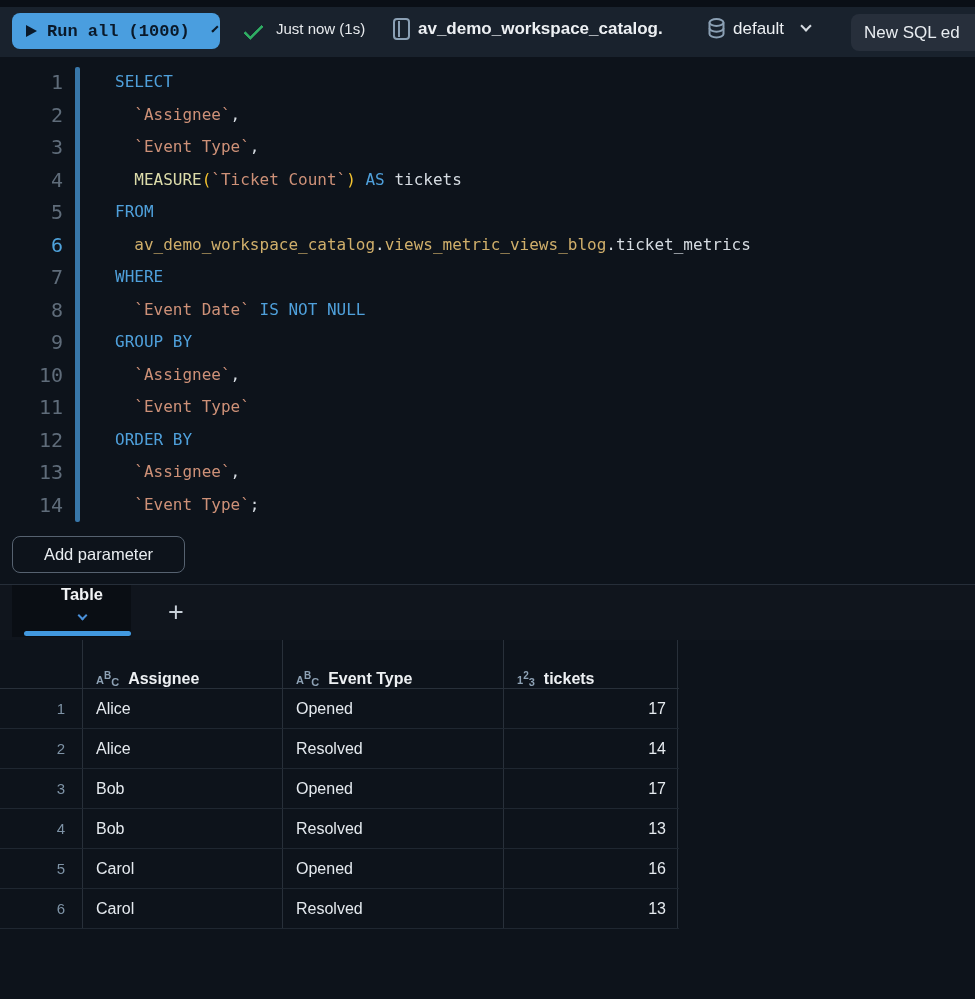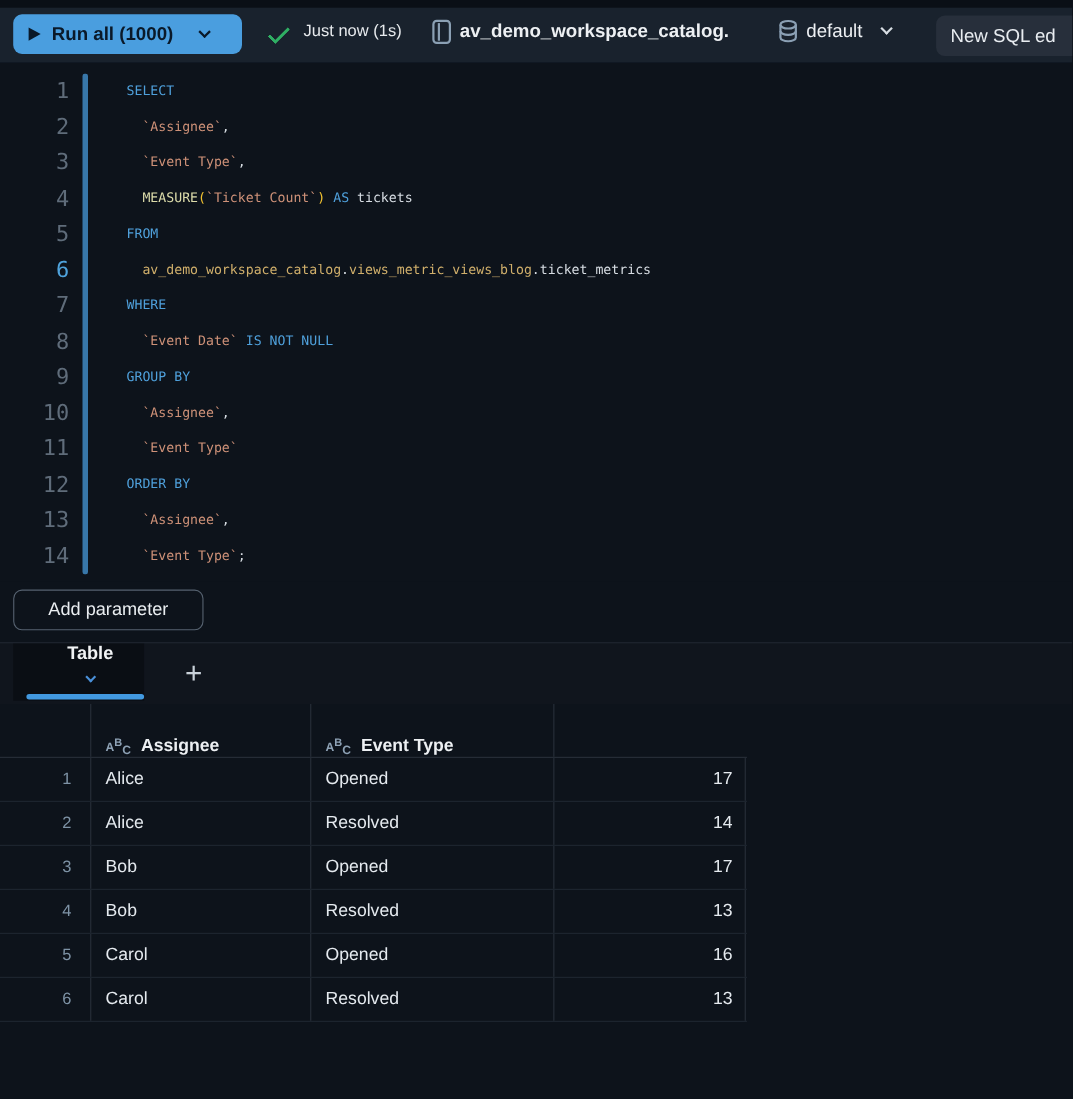--- a/index.html
+++ b/index.html
@@ -9,21 +9,21 @@
     background:#0D131B; font-family:"Liberation Sans", sans-serif;
     color:#E5EAEF;
   }
   
   .toolbar { position:absolute; top:0; left:0; width:975px; height:57px; background:#19222D; }
   .window-strip { position:absolute; top:0; left:0; width:975px; height:7px; background:#0A0F16; }
   .run-btn {
     position:absolute; left:12px; top:13px; width:208px; height:36px;
     background:#4A9EDF; border:none; border-radius:8px; cursor:pointer;
     display:flex; align-items:center; padding:16px 14px; gap:10px;
-    color:#0A1929; font-family:Liberation Sans, sans-serif;
+    color:#0A1929; font-family:Liberation Mono, monospace;
   }
   .play-tri { width:0; height:0; border-left:11px solid #0A1929; border-top:6.5px solid transparent; border-bottom:6.5px solid transparent; }
   .run-label { font-size:17px; font-weight:700; white-space:nowrap; }
   .chev { display:inline-block; width:8px; height:8px; border-right:2.5px solid currentColor; border-bottom:2.5px solid currentColor; transform:rotate(45deg); margin-top:-4px; }
   .run-chev { margin-left:14px; color:#0A1929; }
   .check-icon { position:absolute; left:244px; top:25px; width:19px; height:10px; border-left:3px solid #2FAE63; border-bottom:3px solid #2FAE63; transform:rotate(-45deg); border-radius:1px; }
   .status-text { position:absolute; left:276px; top:20px; font-size:15px; font-weight:500; color:#E7EAED; white-space:nowrap; }
   .nb-icon { position:absolute; left:393px; top:18px; width:17px; height:22px; border:2px solid #8BA0B4; border-radius:4px; }
   .nb-icon i { position:absolute; left:3px; top:1px; bottom:1px; width:2px; background:#8BA0B4; }
   .catalog-label { position:absolute; left:418px; top:19px; font-size:17px; font-weight:700; color:#EDF0F3; white-space:nowrap; cursor:pointer; }
@@ -37,21 +37,21 @@
     padding-left:13px; white-space:nowrap; overflow:hidden; cursor:pointer;
   }
   
   .editor { position:absolute; top:57px; left:0; width:975px; height:472px; background:#0D131B; cursor:text; }
   .gutter { position:absolute; left:0; top:9px; width:63px; text-align:right;
     font-family:"DejaVu Sans Mono", monospace; font-size:20px; line-height:32.5px; }
   .gut-num { color:#5F6C7A; }
   .gut-num.active { color:#4FA3DC; }
   .execbar { position:absolute; left:75px; top:10px; width:5px; height:455px; background:#3877A9; border-radius:2px; }
   .code { position:absolute; left:115px; top:9px; white-space:pre;
-    font-family:"DejaVu Sans Mono", monospace; font-size:12px; line-height:32.5px; }
+    font-family:"DejaVu Sans Mono", monospace; font-size:16px; line-height:32.5px; }
   .tk-kw { color:#4FA0DB; }
   .tk-id { color:#CE9178; }
   .tk-fn { color:#DCDCAA; }
   .tk-pr { color:#F2C230; }
   .tk-tb { color:#D0AF6B; }
   .tk-pl { color:#D6DCE2; }
   
   .add-param {
     position:absolute; left:12px; top:536px; width:173px; height:37px;
     background:transparent; border:1px solid #566270; border-radius:8px;
@@ -157,20 +157,24 @@
     <div class="hrow">
       <div class="hcell corner"></div>
     <div class="hcell">
           <span class="ticon"><span class="ti0">A</span><span class="ti1">B</span><span class="ti2">C</span></span>
           <span>Assignee</span>
         </div>
         <div class="hcell">
           <span class="ticon"><span class="ti0">A</span><span class="ti1">B</span><span class="ti2">C</span></span>
           <span>Event Type</span>
         </div>
+        <div class="hcell">
+          <span class="ticon"><span class="ti0">1</span><span class="ti1">2</span><span class="ti2">3</span></span>
+          <span>tickets</span>
+        </div>
       </div>
     <div id="tbody">
         <div class="drow">
           <div class="dcell num">1</div>
           <div class="dcell">Alice</div>
           <div class="dcell">Opened</div>
           <div class="dcell right">17</div>
         </div>
         <div class="drow">
           <div class="dcell num">2</div>

